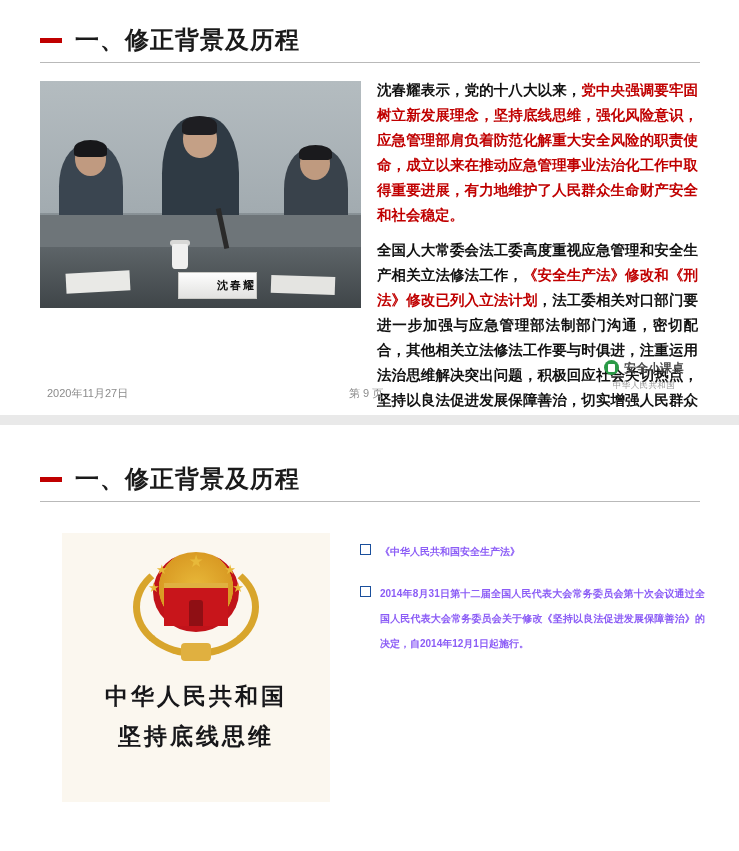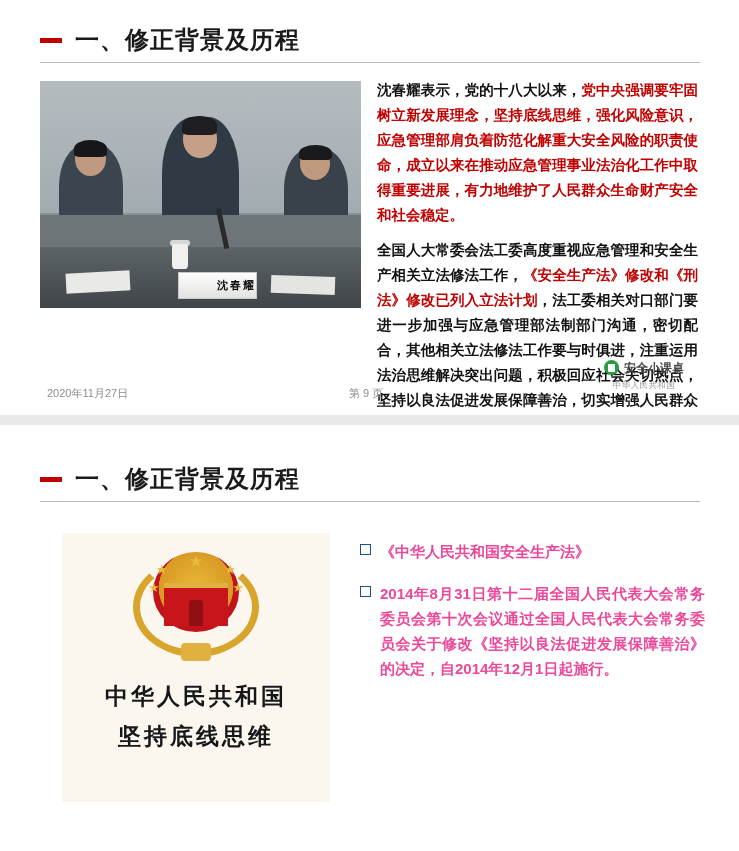--- a/index.html
+++ b/index.html
@@ -364,23 +364,23 @@
   }
   .s2-bullet {
     flex: 0 0 auto;
     width: 9px;
     height: 9px;
     border: 1.6px solid #1a4f9c;
     margin-top: 5px;
     margin-right: 9px;
   }
   .s2-item-text {
-    font-size: 15px;
+    font-size: 10px;
     line-height: 25px;
-    color: #ec4899;
+    color: #8b5cf6;
     font-weight: bold;
     text-align: justify;
   }
 
   #s1-date { left: 47px; top: 386px; }
   #s1-page { left: 349px; top: 386px; }
   #s1-wm   { left: 574px; top: 360px; }
   .abs-footer { position: absolute; }
 </style>
 </head>

